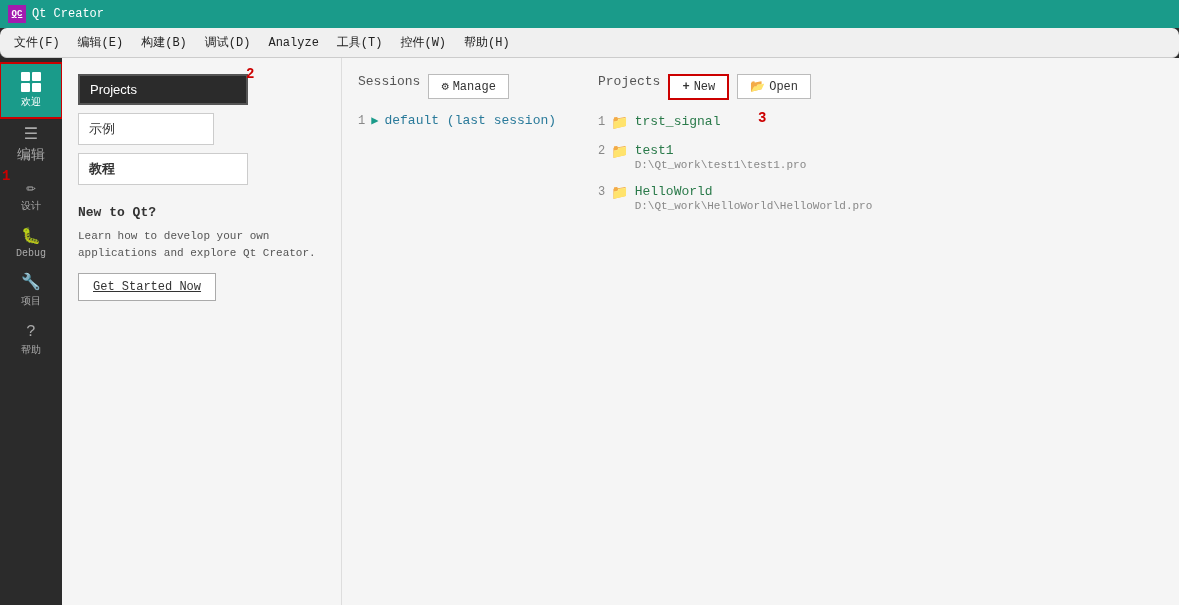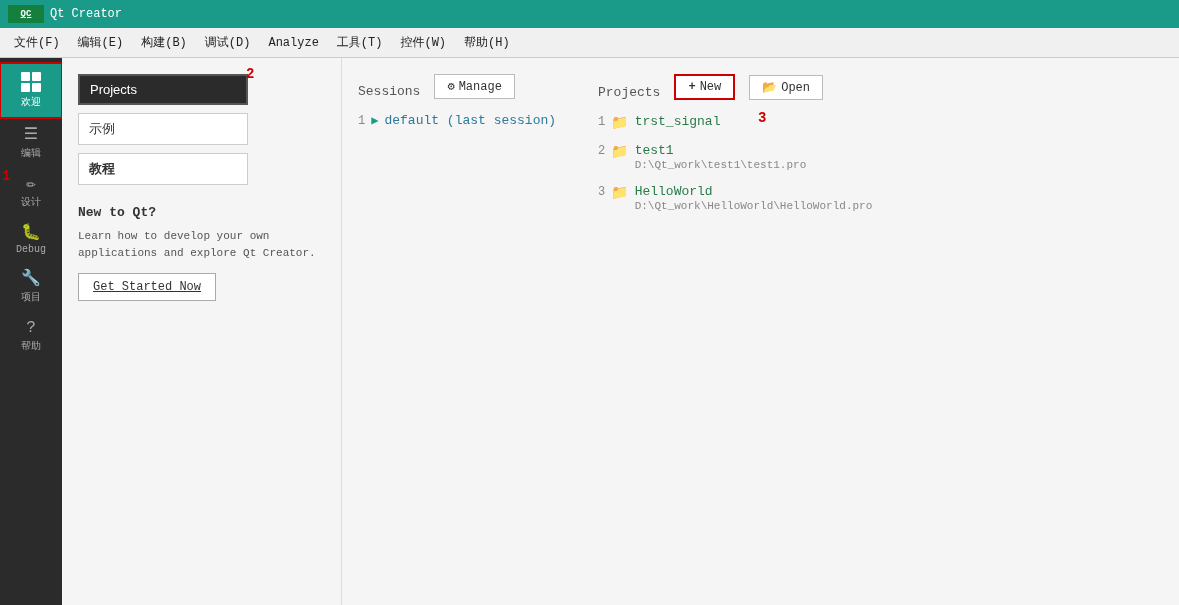--- a/index.html
+++ b/index.html
@@ -15,23 +15,23 @@
     
     #title-bar {
       height: 28px;
       background: #1a9b8a;
       display: flex;
       align-items: center;
       padding: 0 8px;
       gap: 6px;
     }
     #title-bar .qc-logo {
-      width: 36px;
+      width: 18px;
       height: 18px;
-      background: #15803d;
+      background: #a21caf;
       display: flex;
       align-items: center;
       justify-content: center;
       font-size: 9px;
       color: white;
       font-weight: bold;
       text-decoration: underline;
     }
     #title-bar .title-text {
       color: white;
@@ -40,20 +40,21 @@
 
     
     #menu-bar {
       height: 30px;
       background: #f0f0f0;
       display: flex;
       align-items: center;
       padding: 0 6px;
       gap: 2px;
       border-bottom: 1px solid #ccc;
+      border-radius: 7px;
     }
     .menu-item {
       padding: 4px 8px;
       font-size: 12px;
       color: #222;
       cursor: pointer;
       white-space: nowrap;
     }
 
     
@@ -174,22 +175,22 @@
       background: #f5f5f5;
       display: flex;
       gap: 40px;
     }
 
     .sp-section {
       min-width: 200px;
     }
     .sp-header {
       display: flex;
-      align-items: flex-end;
-      gap: 14px;
+      align-items: flex-start;
+      gap: 8px;
       margin-bottom: 14px;
     }
     .sp-title {
       font-size: 13px;
       color: #555;
     }
     .sp-btn {
       display: flex;
       align-items: center;
       gap: 4px;
@@ -323,21 +324,21 @@
           <span></span>
             <span></span>
             <span></span>
             <span></span>
         </div>
         <span style="font-size:10px;">欢迎</span>
       </div>
 
       <div class="sidebar-btn">
         <span class="sidebar-icon">☰</span>
-        <span style="font-size:10px;">编辑</span>
+        <span style="font-size:14px;">编辑</span>
       </div>
 
       <div class="sidebar-btn">
         <span class="sidebar-icon">✏</span>
         <span style="font-size:10px;">设计</span>
       </div>
 
       <div class="sidebar-btn">
         <span class="sidebar-icon">🐛</span>
         <span style="font-size:10px;">Debug</span>
@@ -358,21 +359,21 @@
   <div id="content" style="position:relative;">
 
     <span class="annotation-2 label-annotation" style="position:absolute; left:184px; top:8px; z-index:10;">2</span>
 
     <span class="annotation-3 label-annotation" style="position:absolute; left:696px; top:52px; z-index:10;">3</span>
 
     <div id="welcome-panel">
 
       <button class="panel-section-btn active-section" style="border: 2px solid #555; background: #2b2b2b; color: white; width: 170px;">Projects</button>
 
-      <button class="panel-section-btn" style="width:170px;">示例</button>
+      <button class="panel-section-btn" style="width:136px;">示例</button>
 
       <button class="panel-section-btn" style="width:170px;font-weight:bold;">教程</button>
 
       <div class="new-to-qt">
         <h3>New to Qt?</h3>
         <p>Learn how to develop your own applications and explore Qt Creator.</p>
         <button class="get-started-btn">Get Started Now</button>
       </div>
     </div>
 

